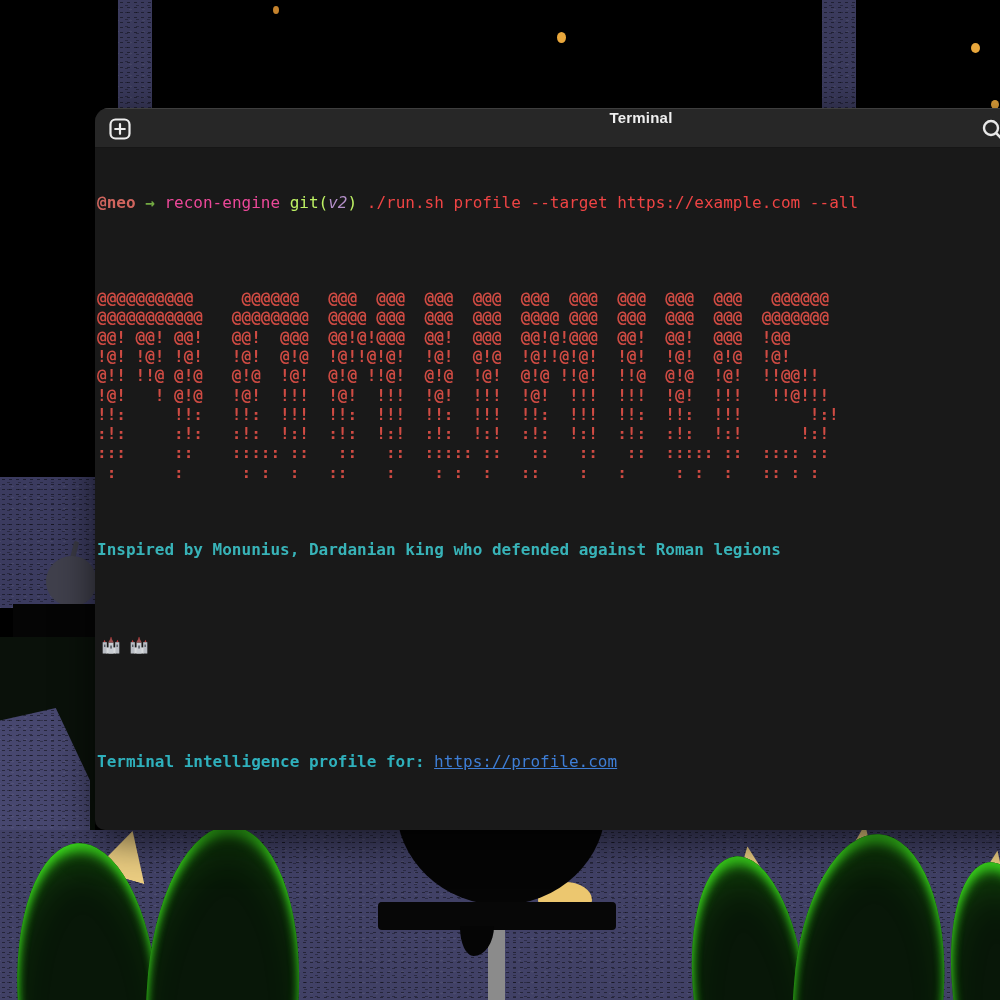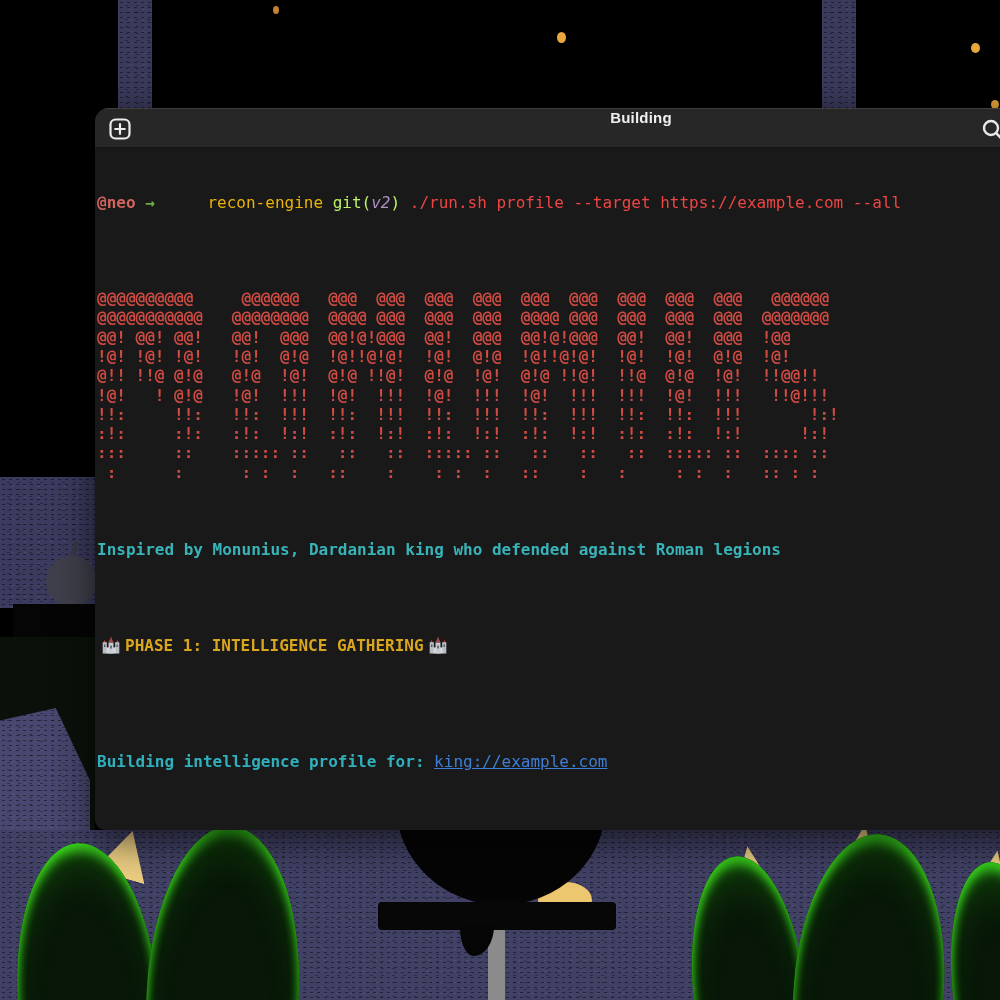--- a/index.html
+++ b/index.html
@@ -72,21 +72,21 @@
   #ascii-art{margin:19.3px 0 0 0;font:bold 16px/19.3px "DejaVu Sans Mono","Liberation Mono",monospace;
     color:#cf4b43;white-space:pre;}
   #quote-line{color:#38b3b8;font-weight:bold;}
   #phase-line{margin-top:19.3px;color:#d9a61e;font-weight:bold;}
   #phase-line svg{vertical-align:-3px;margin:0 4px;}
   #building-line{margin-top:38.6px;}
   #building-label{color:#2fb0bc;font-weight:bold;}
   #target-url-link{color:#3e7ed6;text-decoration:underline;margin-left:9.6px;cursor:pointer;}
   .c-user{color:#d0655e;font-weight:bold;}
   .c-green{color:#73a942;font-weight:bold;}
-  .c-cyan{color:#eab308;margin-left:43px;}
+  .c-cyan{color:#ec4899;}
   .c-lime{color:#bef264;}
   .c-purple{color:#b38fc8;font-style:italic;}
   .c-plain{color:#ef4444;}
 </style>
 </head>
 <body>
 
 <div id="wallpaper">
   <div class="pillar noisy" id="pillar-left"></div>
   <div class="pillar noisy" id="pillar-right"></div>
@@ -121,21 +121,21 @@
 </div>
 
 <div id="terminal-window">
   <div id="titlebar">
     <div id="new-tab-button">
       <svg width="22" height="22" viewBox="0 0 22 22">
         <rect x="1.5" y="1.5" width="19" height="19" rx="5" fill="none" stroke="#ededed" stroke-width="2.2"></rect>
         <path d="M11 6.2v9.6 M6.2 11h9.6" stroke="#ededed" stroke-width="2.2" stroke-linecap="round"></path>
       </svg>
     </div>
-    <span id="window-title">Building</span>
+    <span id="window-title">Terminal</span>
     <div id="search-button">
       <svg width="26" height="24" viewBox="0 0 26 24">
         <circle cx="10" cy="10" r="7" fill="none" stroke="#e8e8e8" stroke-width="2.4"></circle>
         <line x1="15.2" y1="15.2" x2="21" y2="21" stroke="#e8e8e8" stroke-width="2.6" stroke-linecap="round"></line>
       </svg>
     </div>
   </div>
 
   <div id="terminal-body">
     <div class="line" id="prompt-line"><span class="c-user">@neo</span><span class="c-plain"> </span><span class="c-green">→</span><span class="c-plain"> </span><span class="c-cyan">recon-engine</span><span class="c-plain"> </span><span class="c-lime">git(</span><span class="c-purple">v2</span><span class="c-lime">)</span><span class="c-plain"> ./run.sh profile --target https://example.com --all</span></div>
@@ -158,33 +158,33 @@
           <polygon points="16.8,3 18,5.5 15.6,5.5" fill="#c03a3a"></polygon>
           <rect x="1.2" y="5.5" width="4.4" height="12" fill="#b9bdc4"></rect>
           <rect x="14.4" y="5.5" width="4.4" height="12" fill="#b9bdc4"></rect>
           <rect x="5" y="11" width="10" height="6.5" fill="#d6d9dd"></rect>
           <rect x="7.4" y="5.8" width="5.2" height="11.7" fill="#c8ccd2"></rect>
           <polygon points="10,0.5 12.9,5.8 7.1,5.8" fill="#9a4d4d"></polygon>
           <rect x="9.6" y="0" width="0.9" height="2.4" fill="#c03a3a"></rect>
           <rect x="9.2" y="9" width="1.7" height="3.2" fill="#565b63"></rect>
           <rect x="2.6" y="8" width="1.5" height="2.6" fill="#565b63"></rect>
           <rect x="15.8" y="8" width="1.5" height="2.6" fill="#565b63"></rect>
-        </svg><span>PHASE 1: INTELLIGENCE GATHERING</span><svg width="20" height="17" viewBox="0 0 20 18">
+        </svg><svg width="20" height="17" viewBox="0 0 20 18">
           <polygon points="3.2,3 4.4,5.5 2,5.5" fill="#c03a3a"></polygon>
           <polygon points="16.8,3 18,5.5 15.6,5.5" fill="#c03a3a"></polygon>
           <rect x="1.2" y="5.5" width="4.4" height="12" fill="#b9bdc4"></rect>
           <rect x="14.4" y="5.5" width="4.4" height="12" fill="#b9bdc4"></rect>
           <rect x="5" y="11" width="10" height="6.5" fill="#d6d9dd"></rect>
           <rect x="7.4" y="5.8" width="5.2" height="11.7" fill="#c8ccd2"></rect>
           <polygon points="10,0.5 12.9,5.8 7.1,5.8" fill="#9a4d4d"></polygon>
           <rect x="9.6" y="0" width="0.9" height="2.4" fill="#c03a3a"></rect>
           <rect x="9.2" y="9" width="1.7" height="3.2" fill="#565b63"></rect>
           <rect x="2.6" y="8" width="1.5" height="2.6" fill="#565b63"></rect>
           <rect x="15.8" y="8" width="1.5" height="2.6" fill="#565b63"></rect>
         </svg></div>
 
-    <div class="line" id="building-line"><span id="building-label">Building intelligence profile for:</span><a id="target-url-link">king://example.com</a></div>
+    <div class="line" id="building-line"><span id="building-label">Terminal intelligence profile for:</span><a id="target-url-link">https://profile.com</a></div>
 
     
 
     
   </div>
 </div>
 
 </body></html>

